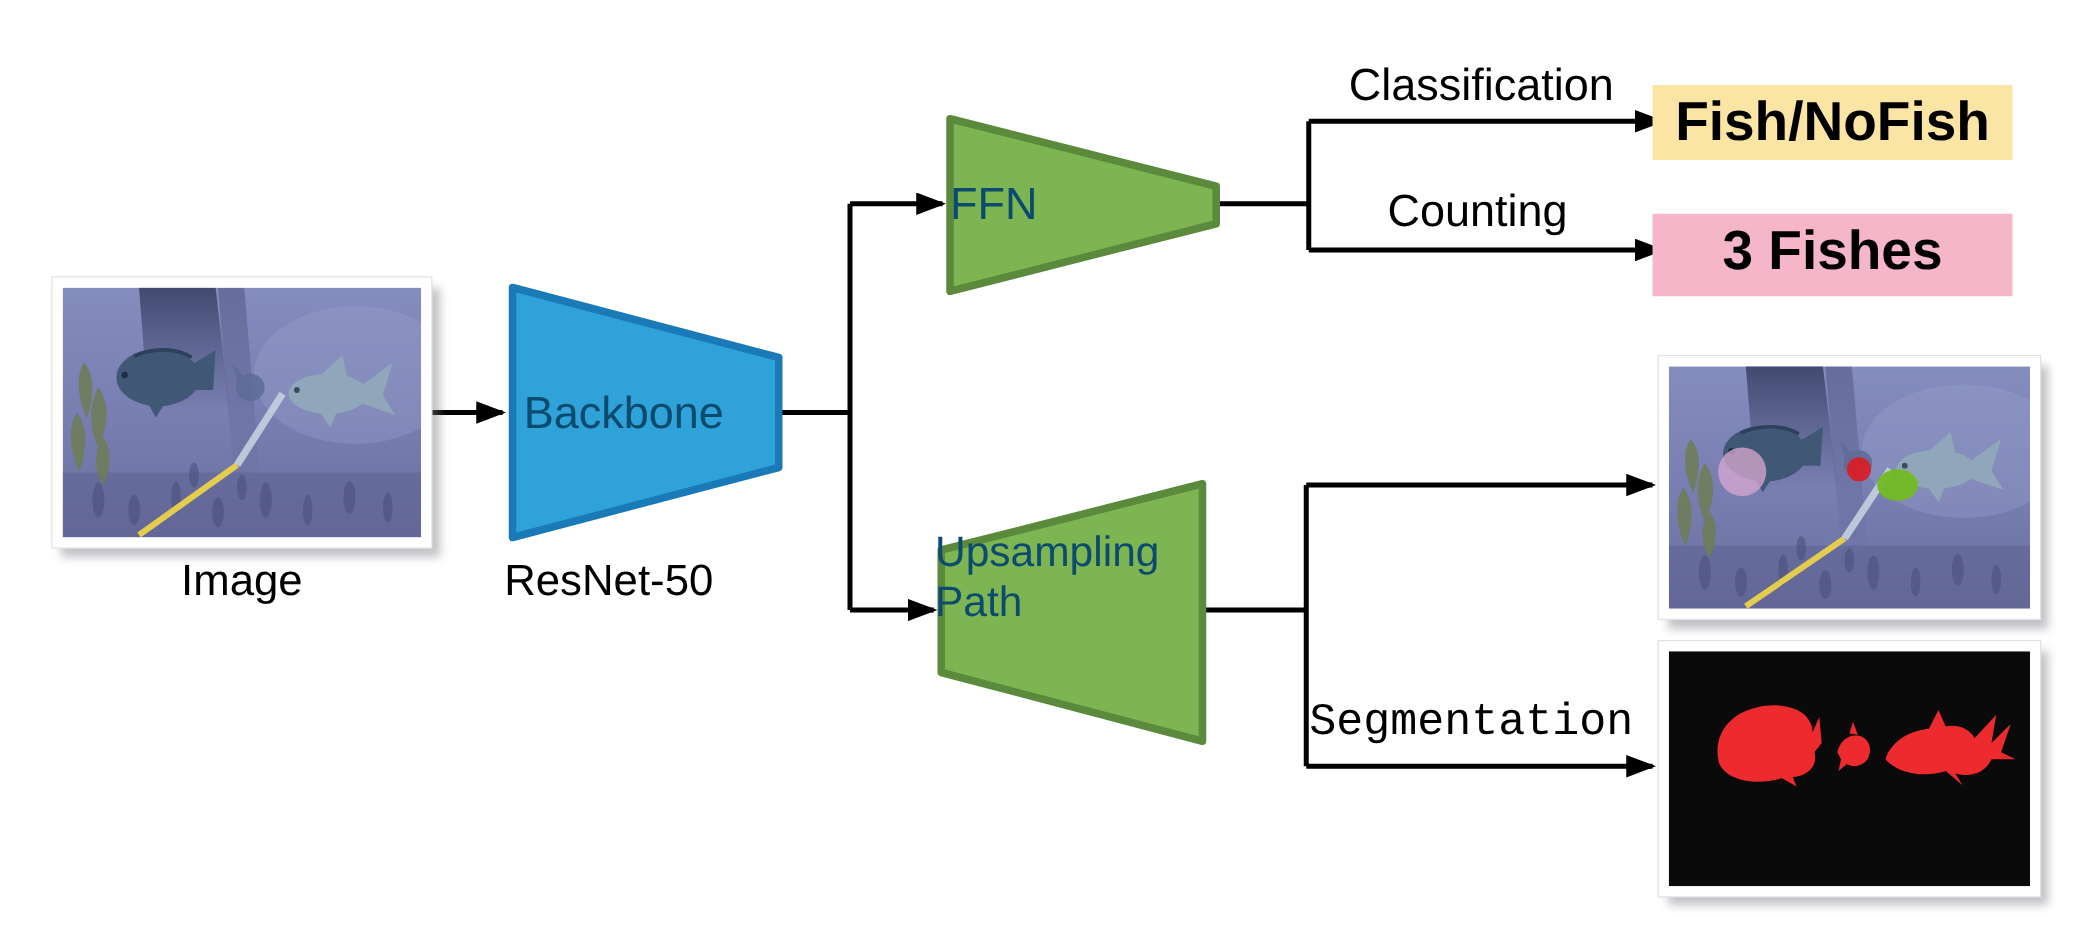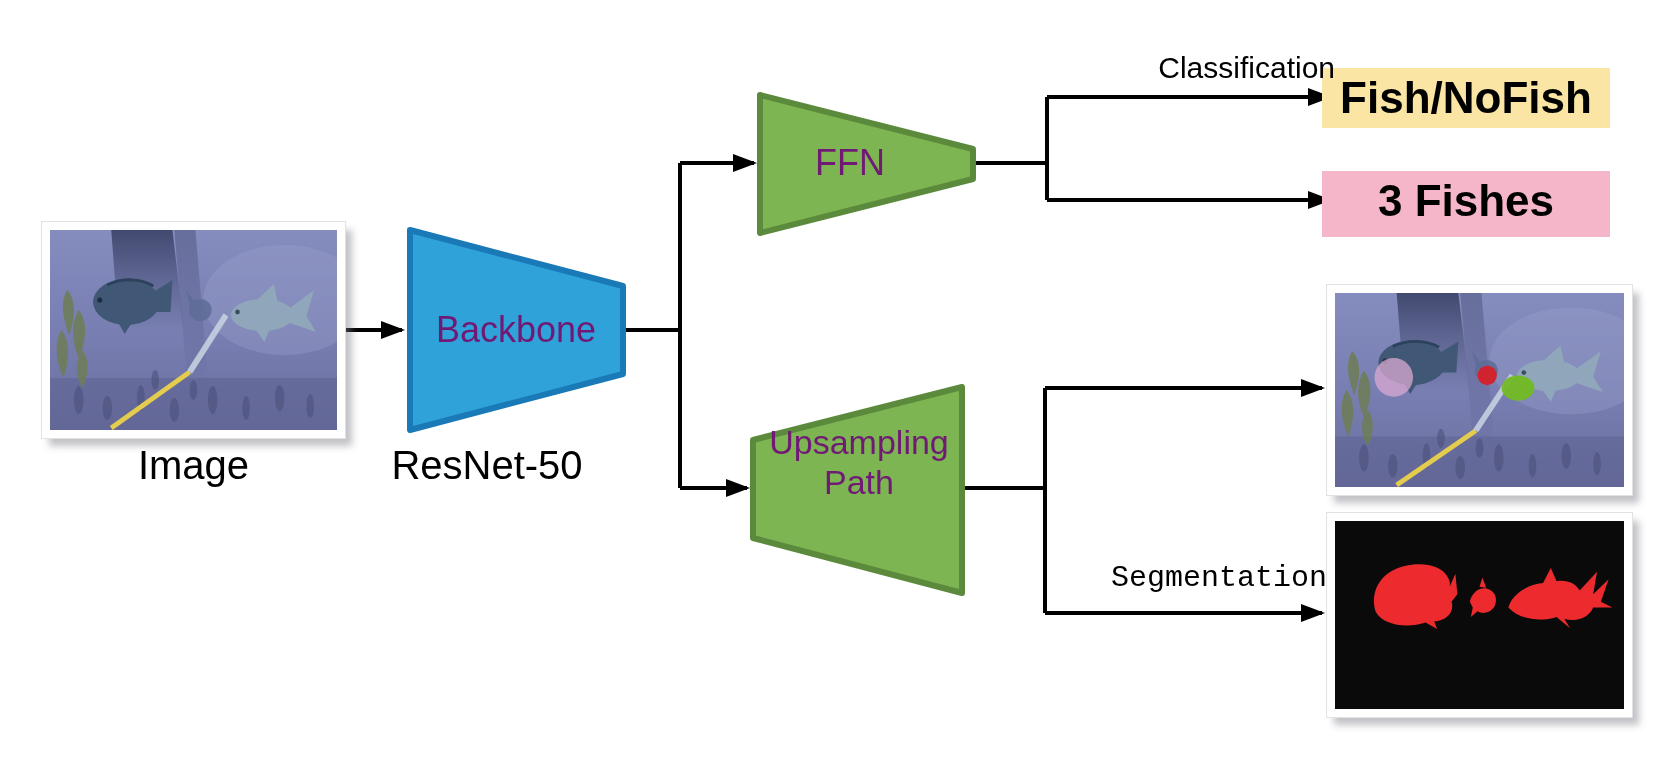--- a/index.html
+++ b/index.html
@@ -11,32 +11,32 @@
   #connectors { position:absolute; left:0; top:0; width:1673px; height:759px; z-index:1; }
   .photo {
     position:absolute; background:#ffffff; padding:8px; z-index:2;
     box-shadow:0 0 0 1px #e2e2e2, 7px 8px 7px rgba(120,120,130,0.45);
   }
   .photo svg { display:block; width:100%; height:100%; }
   #input-photo   { left:42px;  top:222px; width:303px; height:216px; }
   #loc-photo     { left:1327px; top:285px; width:305px; height:210px; }
   #seg-photo     { left:1327px; top:513px; width:305px; height:204px; }
   .caption {
-    position:absolute; z-index:3; color:#000; font-size:40px; text-align:center; line-height:38px;
+    position:absolute; z-index:3; color:#000; font-size:35px; text-align:center; line-height:38px;
   }
   #caption-image   { left:42px;  top:446px; width:303px; }
   #caption-resnet  { left:377px; top:446px; width:220px; }
   .node-label {
-    position:absolute; z-index:3; color:#701a75; font-size:36px; text-align:center; line-height:40px;
+    position:absolute; z-index:3; color:#0c4a6e; font-size:36px; text-align:left; line-height:40px;
   }
-  #label-backbone  { left:408px; top:310px; width:216px; }
+  #label-backbone  { left:408px; top:310px; width:216px;padding-left:11px; }
   #label-ffn       { left:760px; top:143px; width:180px; }
   #label-upsampling{ left:748px; top:412px; width:222px; font-size:34px; line-height:40px;margin-top:10px; }
   .branch-label {
-    position:absolute; z-index:3; color:#000; font-size:30px; text-align:right; line-height:36px; width:300px;
+    position:absolute; z-index:3; color:#000; font-size:36px; text-align:center; line-height:36px; width:300px;
   }
   #label-classification { left:1035px; top:50px; }
   #label-counting       { left:1032px; top:151px; }
   #label-localization   { left:1035px; top:338px; }
   #label-segmentation   { left:1027px; top:560px;font-family:Liberation Mono, monospace; }
   .out-box {
     position:absolute; z-index:2; left:1322px; width:288px; height:60px;
     color:#000; font-weight:bold; font-size:44px; text-align:center; line-height:60px;
   }
   #classification-box { top:68px; }
@@ -160,15 +160,16 @@
   <div class="out-box" id="counting-box" style="background: rgb(244, 182, 200);">3 Fishes</div>
 
   <div class="caption" id="caption-image">Image</div>
   <div class="caption" id="caption-resnet">ResNet-50</div>
 
   <div class="node-label" id="label-backbone">Backbone</div>
   <div class="node-label" id="label-ffn">FFN</div>
   <div class="node-label" id="label-upsampling">Upsampling Path</div>
 
   <div class="branch-label" id="label-classification">Classification</div>
+  <div class="branch-label" id="label-counting">Counting</div>
   <div class="branch-label" id="label-segmentation">Segmentation</div>
 
 </div>
 
 </body></html>

